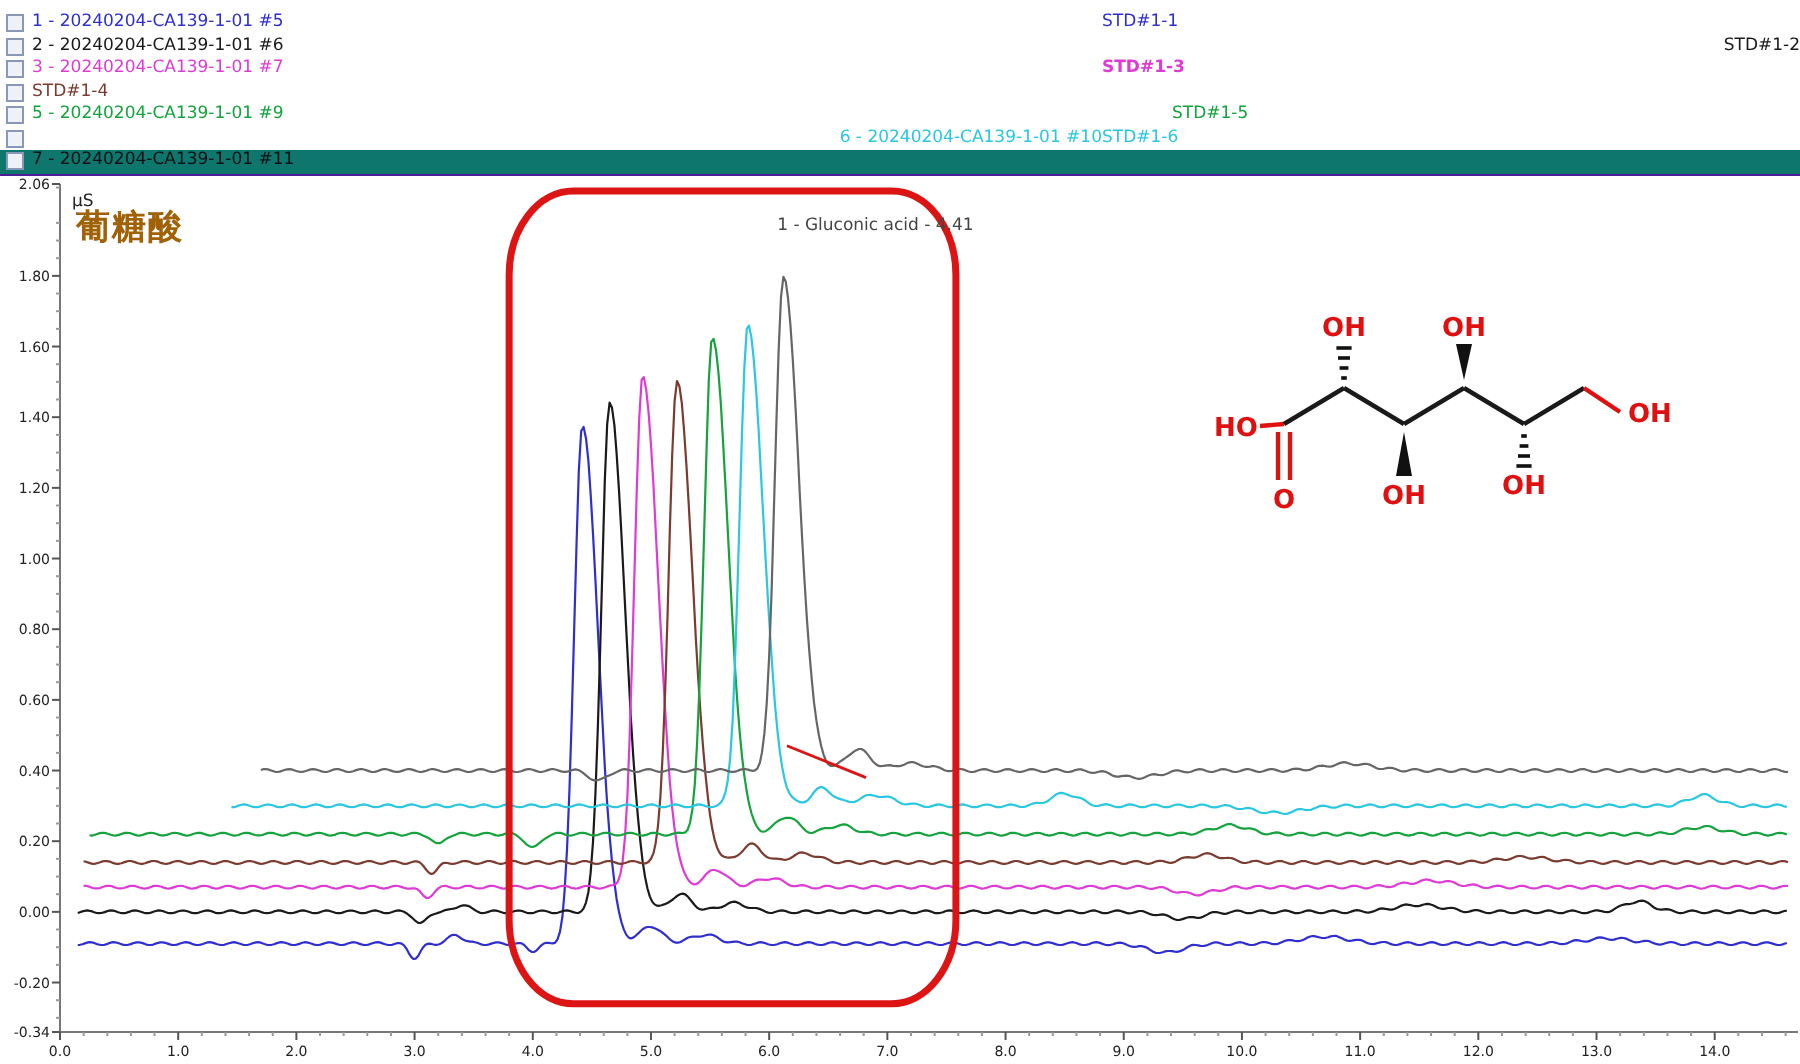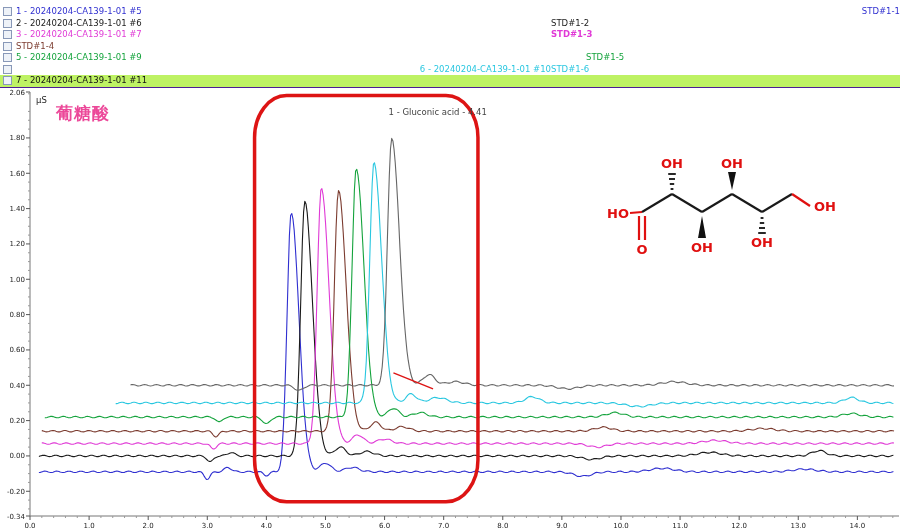--- a/index.html
+++ b/index.html
@@ -3,47 +3,47 @@
 <meta charset="utf-8">
 <style>
   html,body{margin:0;padding:0;}
   body{width:900px;height:532px;overflow:hidden;background:#fff;
        font-family:"DejaVu Sans","Liberation Sans",sans-serif;position:relative;}
 
   .legend{position:absolute;top:0;left:0;width:900px;height:88px;background:#fff;
           border-bottom:3px solid #4c1d95;box-sizing:border-box;padding-top:6px;}
   .legend-row{display:flex;align-items:center;height:11.5px;font-size:8.5px;
               line-height:11.5px;padding-left:3px;cursor:default;}
-  .legend-row.selected{background:#bef264;}
+  .legend-row.selected{background:#0f766e;}
   .row-icon{flex:0 0 auto;width:9px;height:9px;margin-right:4px;background:#eef2f8;
             border:1px solid #8898b8;box-sizing:border-box;}
   .sample-name{flex:0 0 535px;white-space:nowrap;overflow:hidden;}
   .sample-std{flex:1 1 auto;white-space:nowrap;}
 
   .plot-wrap{position:absolute;top:88px;left:0;width:900px;height:444px;background:#fff;}
   #chromatogram{position:absolute;left:0;top:0;}
   #chromatogram text{font-family:"DejaVu Sans","Liberation Sans",sans-serif;}
-  .cn-label{position:absolute;left:56px;top:14px;font-size:17px;font-weight:bold;
-            color:#ec4899;letter-spacing:1px;font-family:Liberation Serif, serif;}
+  .cn-label{position:absolute;left:38px;top:14px;font-size:17px;font-weight:bold;
+            color:#a16207;letter-spacing:1px;font-family:Liberation Serif, serif;}
   .structure{position:absolute;left:596px;top:62px;}
   .structure text{font-weight:bold;font-size:13px;font-family:"DejaVu Sans",sans-serif;}
 </style>
 </head>
 <body>
 
 <div class="legend">
   <div class="legend-row">
     <span class="row-icon"></span>
     <span class="sample-name" style="color: rgb(47, 47, 208);">1 - 20240204-CA139-1-01 #5</span>
-    <span class="sample-std" style="color: rgb(47, 47, 208); text-align: right;">STD#1-1</span>
+    <span class="sample-std" style="color: rgb(47, 47, 208);">STD#1-1</span>
   </div>
   <div class="legend-row">
     <span class="row-icon"></span>
     <span class="sample-name" style="color: rgb(26, 26, 26);">2 - 20240204-CA139-1-01 #6</span>
-    <span class="sample-std" style="color: rgb(26, 26, 26);">STD#1-2</span>
+    <span class="sample-std" style="color: rgb(26, 26, 26); text-align: right;">STD#1-2</span>
   </div>
   <div class="legend-row">
     <span class="row-icon"></span>
     <span class="sample-name" style="color: rgb(224, 58, 214);">3 - 20240204-CA139-1-01 #7</span>
     <span class="sample-std" style="color: rgb(224, 58, 214); font-weight: bold;">STD#1-3</span>
   </div>
   <div class="legend-row">
     <span class="row-icon"></span>
     <span class="sample-std" style="color: rgb(123, 59, 47);">STD#1-4</span>
   </div>

